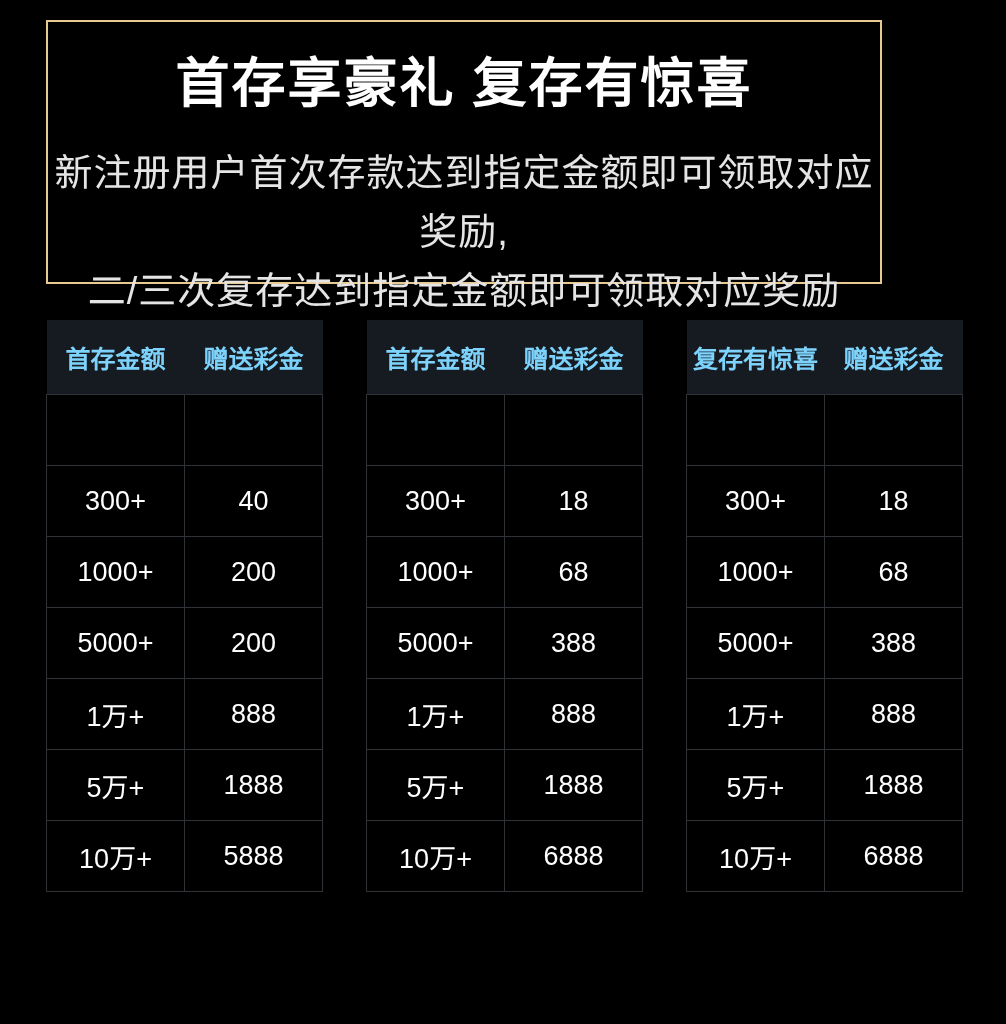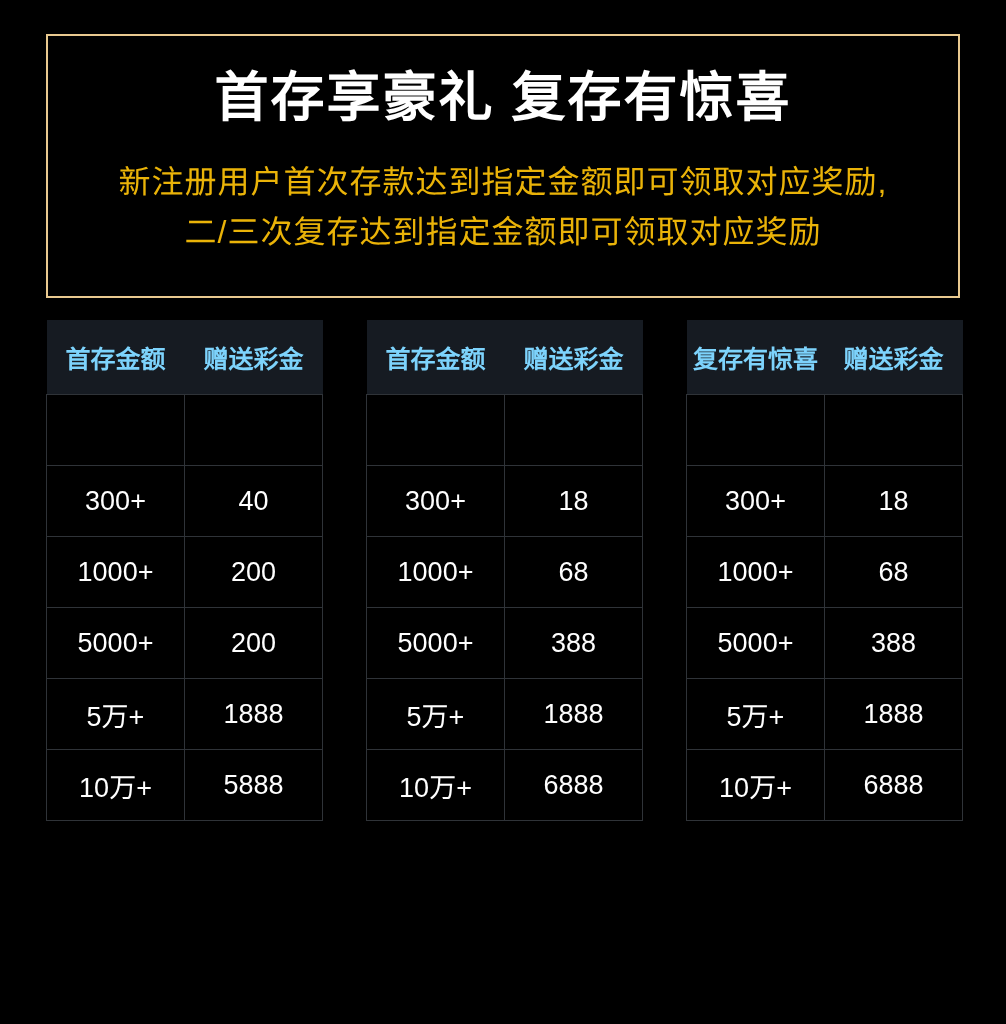--- a/index.html
+++ b/index.html
@@ -19,45 +19,45 @@
     position: relative;
     width: 1006px;
     height: 1024px;
     background: #000000;
   }
 
   
   .banner {
     position: absolute;
     left: 46px;
-    top: 34px;
-    width: 914px;
+    top: 20px;
+    width: 836px;
     height: 264px;
     box-sizing: border-box;
     border: 2px solid #e8c98f;
     background: #000000;
     display: flex;
     flex-direction: column;
     align-items: center;
     justify-content: flex-start;
   }
   .banner-title {
     margin-top: 30px;
     font-size: 54px;
     font-weight: 700;
     letter-spacing: 2px;
     color: #ffffff;
     line-height: 1.15;
     white-space: nowrap;
   }
   .banner-sub {
     margin-top: 30px;
-    font-size: 32px;
+    font-size: 38px;
     font-weight: 400;
-    color: #eab308;
+    color: #e5e5e5;
     line-height: 1.55;
     text-align: center;
     letter-spacing: 1px;
   }
   .banner-sub-line { display: block; }
 
   
   .table-wrap {
     position: absolute;
     left: 46px;
@@ -181,20 +181,30 @@
           <td>5000+</td>
           <td>200</td>
           <td class="gap-col"></td>
           <td>5000+</td>
           <td>388</td>
           <td class="gap-col"></td>
           <td>5000+</td>
           <td>388</td>
         </tr>
 
+        <tr>
+          <td>1万+</td>
+          <td>888</td>
+          <td class="gap-col"></td>
+          <td>1万+</td>
+          <td>888</td>
+          <td class="gap-col"></td>
+          <td>1万+</td>
+          <td>888</td>
+        </tr>
 
         <tr>
           <td>5万+</td>
           <td>1888</td>
           <td class="gap-col"></td>
           <td>5万+</td>
           <td>1888</td>
           <td class="gap-col"></td>
           <td>5万+</td>
           <td>1888</td>

